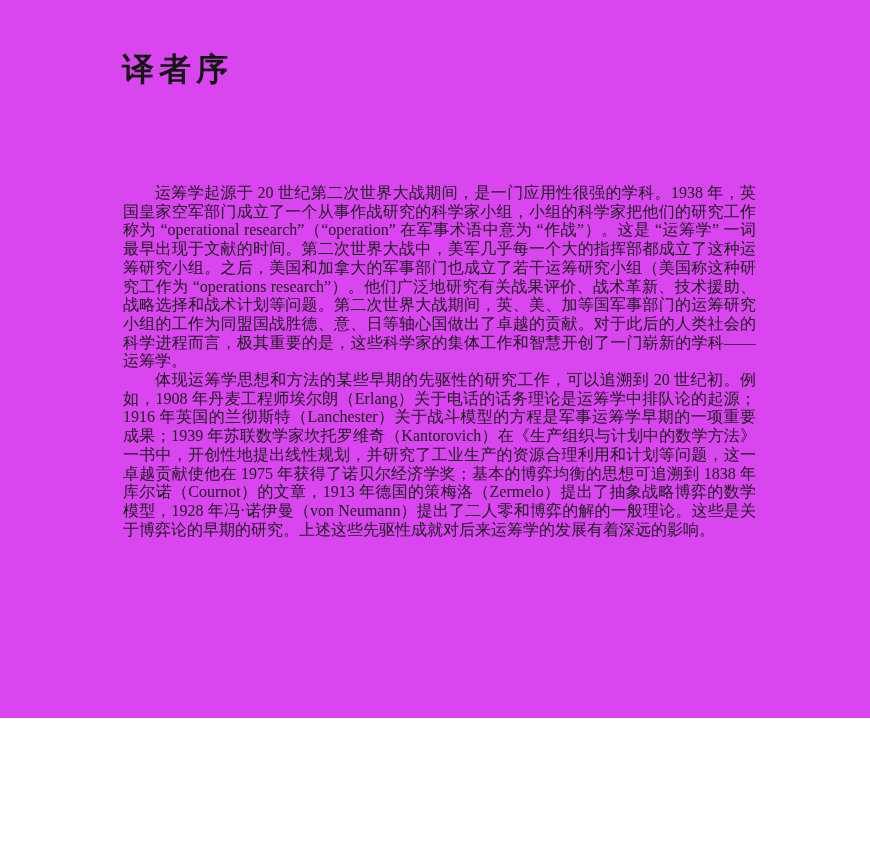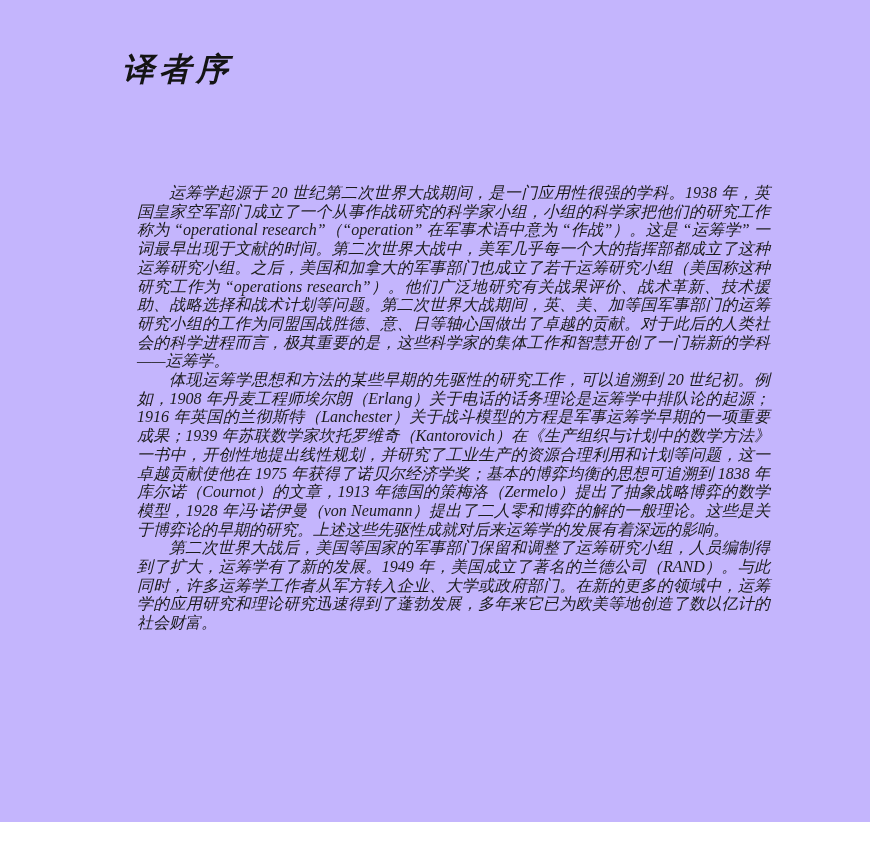--- a/index.html
+++ b/index.html
@@ -3,41 +3,40 @@
 <meta charset="utf-8">
 <style>
   html, body {
     margin: 0;
     padding: 0;
     background: #ffffff;
   }
   .page {
     position: relative;
     width: 870px;
-    height: 822px;
-    background: #c4b5fd;
+    height: 718px;
+    background: #d946ef;
     overflow: hidden;
     font-family: "Liberation Serif", "DejaVu Serif", serif;
     color: #1b1b1b;
-    font-style: italic;
   }
   .page-title {
     position: absolute;
     left: 122px;
     top: 48px;
     margin: 0;
     font-family: "Liberation Sans", "DejaVu Sans", sans-serif;
     font-weight: 700;
     font-size: 32px;
     letter-spacing: 5px;
     color: #141414;
   }
   .body-text {
     position: absolute;
-    left: 137px;
+    left: 123px;
     top: 184px;
     width: 633px;
     font-size: 16px;
     line-height: 18.7px;
     text-align: justify;
   }
   .body-text p {
     margin: 0;
     padding: 0;
     text-indent: 2em;
@@ -45,15 +44,14 @@
 </style>
 </head>
 <body>
 
 <div class="page">
   <h1 class="page-title">译者序</h1>
 
   <div class="body-text">
     <p>运筹学起源于 20 世纪第二次世界大战期间，是一门应用性很强的学科。1938 年，英国皇家空军部门成立了一个从事作战研究的科学家小组，小组的科学家把他们的研究工作称为 “operational research”（“operation” 在军事术语中意为 “作战”）。这是 “运筹学” 一词最早出现于文献的时间。第二次世界大战中，美军几乎每一个大的指挥部都成立了这种运筹研究小组。之后，美国和加拿大的军事部门也成立了若干运筹研究小组（美国称这种研究工作为 “operations research”）。他们广泛地研究有关战果评价、战术革新、技术援助、战略选择和战术计划等问题。第二次世界大战期间，英、美、加等国军事部门的运筹研究小组的工作为同盟国战胜德、意、日等轴心国做出了卓越的贡献。对于此后的人类社会的科学进程而言，极其重要的是，这些科学家的集体工作和智慧开创了一门崭新的学科——运筹学。</p>
     <p>体现运筹学思想和方法的某些早期的先驱性的研究工作，可以追溯到 20 世纪初。例如，1908 年丹麦工程师埃尔朗（Erlang）关于电话的话务理论是运筹学中排队论的起源；1916 年英国的兰彻斯特（Lanchester）关于战斗模型的方程是军事运筹学早期的一项重要成果；1939 年苏联数学家坎托罗维奇（Kantorovich）在《生产组织与计划中的数学方法》一书中，开创性地提出线性规划，并研究了工业生产的资源合理利用和计划等问题，这一卓越贡献使他在 1975 年获得了诺贝尔经济学奖；基本的博弈均衡的思想可追溯到 1838 年库尔诺（Cournot）的文章，1913 年德国的策梅洛（Zermelo）提出了抽象战略博弈的数学模型，1928 年冯·诺伊曼（von Neumann）提出了二人零和博弈的解的一般理论。这些是关于博弈论的早期的研究。上述这些先驱性成就对后来运筹学的发展有着深远的影响。</p>
-    <p>第二次世界大战后，美国等国家的军事部门保留和调整了运筹研究小组，人员编制得到了扩大，运筹学有了新的发展。1949 年，美国成立了著名的兰德公司（RAND）。与此同时，许多运筹学工作者从军方转入企业、大学或政府部门。在新的更多的领域中，运筹学的应用研究和理论研究迅速得到了蓬勃发展，多年来它已为欧美等地创造了数以亿计的社会财富。</p>
   </div>
 </div>
 
 </body></html>

